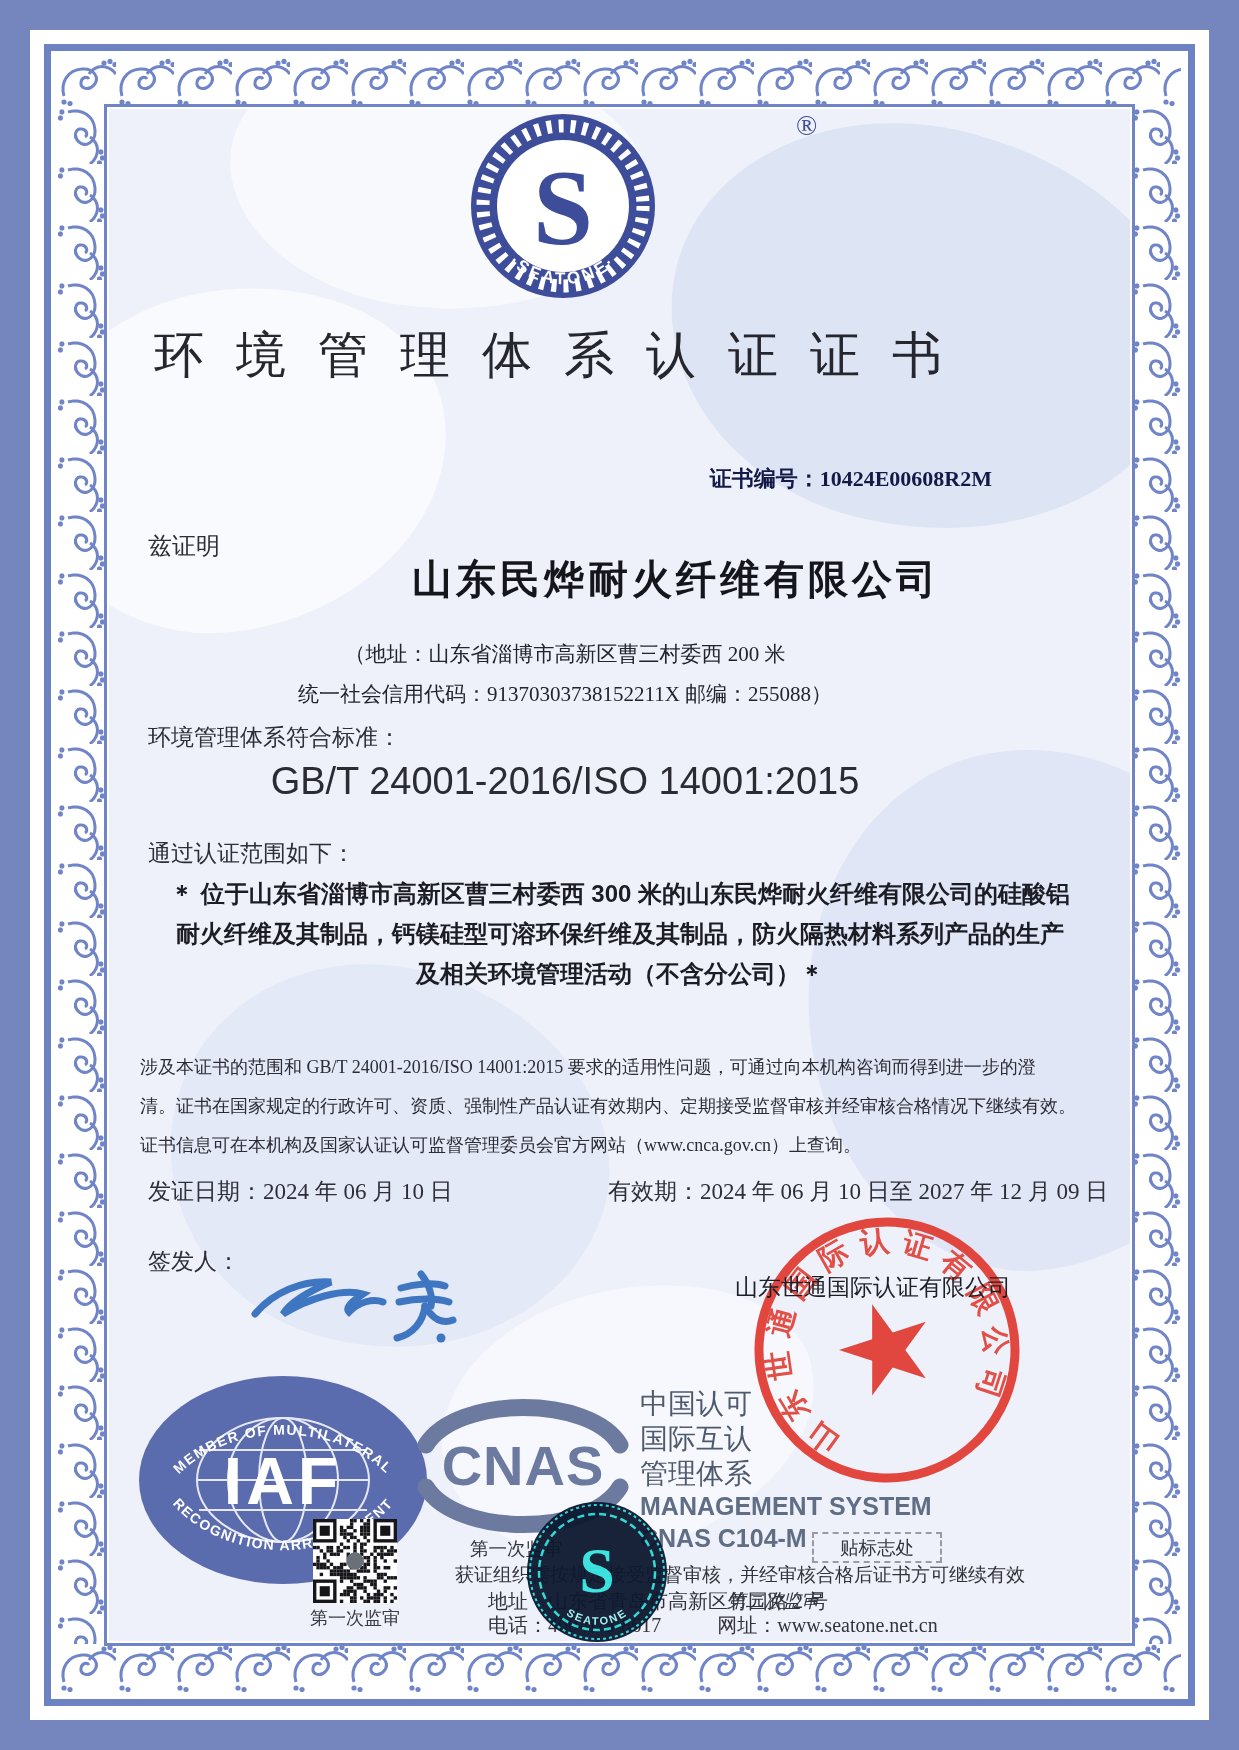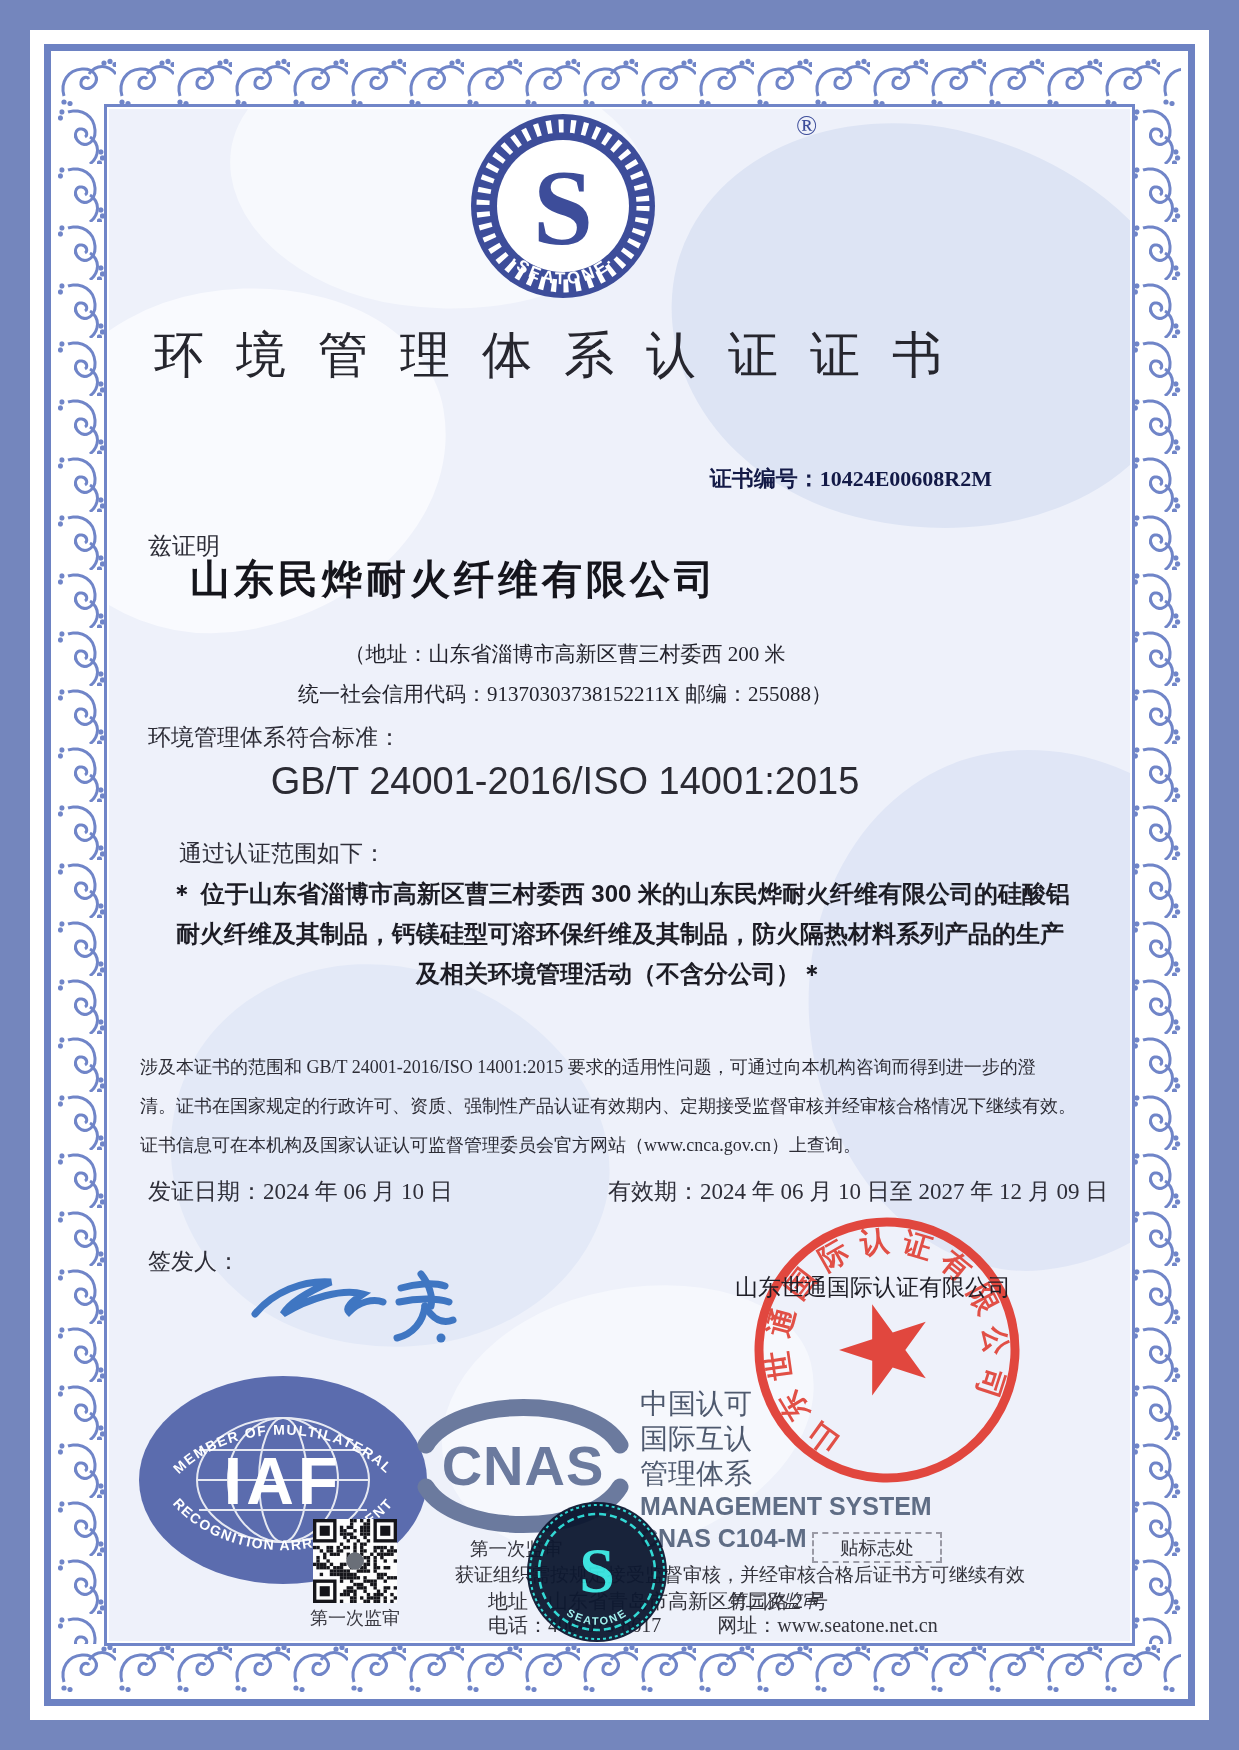--- a/index.html
+++ b/index.html
@@ -10,21 +10,21 @@
   }
   .abs{position:absolute;}
   .frame-white{position:absolute;left:30px;top:30px;right:30px;bottom:30px;background:#ffffff;}
   .frame-line{position:absolute;left:44px;top:44px;right:44px;bottom:44px;border:7px solid #6d82c3;}
   .inner-line{position:absolute;left:104px;top:104px;right:104px;bottom:104px;border:3px solid #7085c8;}
   .content{position:absolute;left:109px;top:109px;right:109px;bottom:109px;background:#eef1fa;overflow:hidden;}
   .blob{position:absolute;border-radius:48% 52% 55% 45%/50% 46% 54% 50%;}
   .page-title{font-size:50px;letter-spacing:32px;color:#26262e;text-align:center;white-space:nowrap;font-weight:500;}
   .certno{font-size:22px;font-weight:bold;color:#131a47;text-align:right;white-space:nowrap;}
   .lbl{font-size:23px;color:#2e2e38;white-space:nowrap;}
-  .company{font-size:40px;font-weight:bold;color:#15151c;text-align:left;letter-spacing:4px;white-space:nowrap;font-family:Liberation Serif, serif;}
+  .company{font-size:40px;font-weight:bold;color:#15151c;text-align:right;letter-spacing:4px;white-space:nowrap;font-family:Liberation Serif, serif;}
   .centerline{font-size:21px;text-align:center;white-space:nowrap;color:#23232c;}
   .standard{font-size:38px;color:#2b2b33;text-align:center;white-space:nowrap;font-family:"Liberation Sans","DejaVu Sans",sans-serif;}
   .scope{font-size:24px;font-weight:bold;line-height:40px;text-align:center;color:#1c1c24;font-family:"Liberation Sans","DejaVu Sans",sans-serif;white-space:nowrap;}
   .note{font-size:18px;line-height:39px;color:#2c2c35;white-space:nowrap;}
   .footnote{font-size:18.5px;color:#33333b;white-space:nowrap;}
   .markbox{border:2px dashed #9a9aa5;padding:1px 26px;}
   .accr-cn{font-size:28px;line-height:35px;color:#4e596e;font-family:"Liberation Sans","DejaVu Sans",sans-serif;}
   .accr-en{font-size:24px;font-weight:bold;color:#5f6d85;font-family:"Liberation Sans","DejaVu Sans",sans-serif;white-space:nowrap;}
   .issuer-name{font-size:23px;color:#1e1e26;white-space:nowrap;}
   .qr-caption{font-size:18px;color:#3a3a42;white-space:nowrap;}
@@ -145,21 +145,21 @@
   </div>
 
   <div class="abs lbl" style="left:148px;top:530px;font-size:24px;">兹证明</div>
   <div class="abs company" style="left:190px;top:552px;width:750px;">山东民烨耐火纤维有限公司</div>
   <div class="abs centerline" style="left:165px;top:640px;width:800px;">（地址：山东省淄博市高新区曹三村委西 200 米</div>
   <div class="abs centerline" style="left:165px;top:680px;width:800px;">统一社会信用代码：91370303738152211X 邮编：255088）</div>
 
   <div class="abs lbl" style="left:148px;top:722px;">环境管理体系符合标准：</div>
   <div class="abs standard" style="left:165px;top:760px;width:800px;">GB/T 24001-2016/ISO 14001:2015</div>
 
-  <div class="abs lbl" style="left:148px;top:838px;margin-left:31px;">通过认证范围如下：</div>
+  <div class="abs lbl" style="left:148px;top:838px;">通过认证范围如下：</div>
   <div class="abs scope" style="left:115px;top:874px;width:1010px;">
     <div>＊ 位于山东省淄博市高新区曹三村委西 300 米的山东民烨耐火纤维有限公司的硅酸铝</div>
     <div>耐火纤维及其制品，钙镁硅型可溶环保纤维及其制品，防火隔热材料系列产品的生产</div>
     <div>及相关环境管理活动（不含分公司）＊</div>
   </div>
 
   <div class="abs note" style="left:140px;top:1048px;width:980px;">
     <div>涉及本证书的范围和 GB/T 24001-2016/ISO 14001:2015 要求的适用性问题，可通过向本机构咨询而得到进一步的澄</div>
     <div>清。证书在国家规定的行政许可、资质、强制性产品认证有效期内、定期接受监督审核并经审核合格情况下继续有效。</div>
     <div>证书信息可在本机构及国家认证认可监督管理委员会官方网站（www.cnca.gov.cn）上查询。</div>

